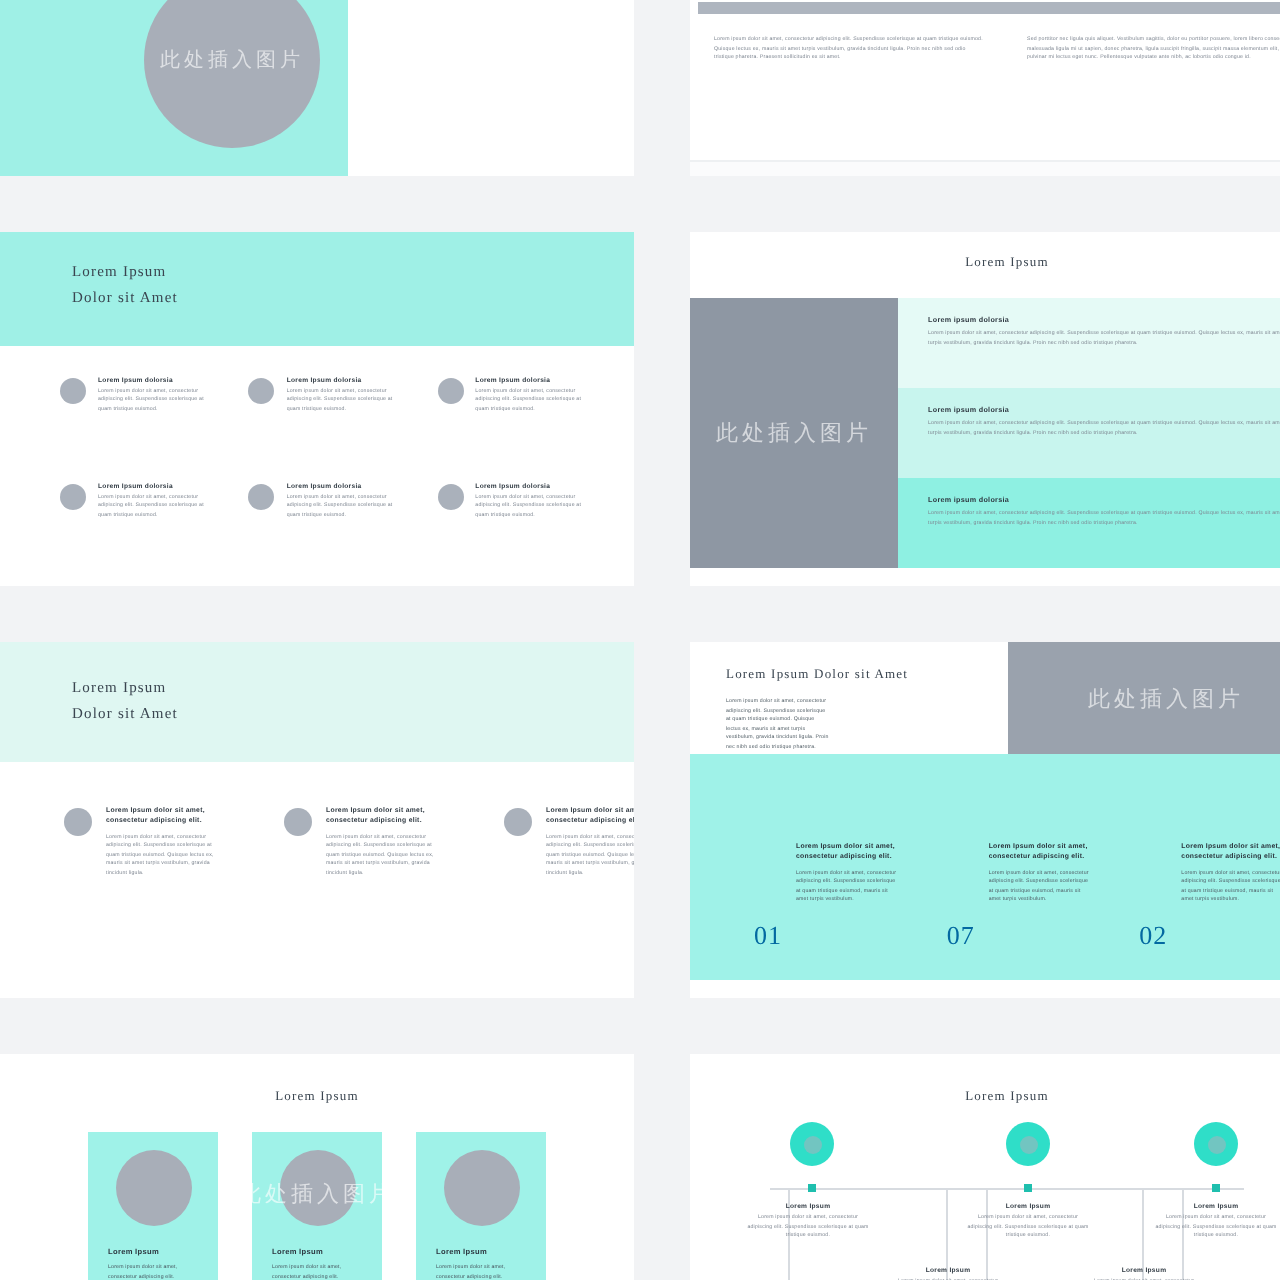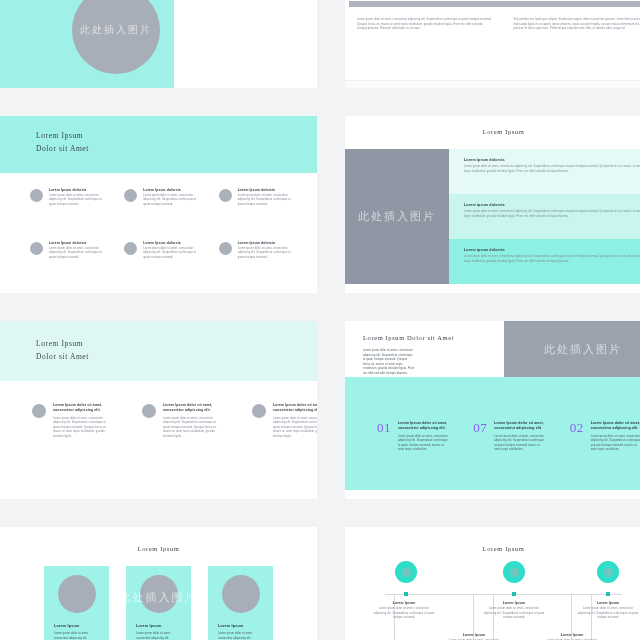--- a/index.html
+++ b/index.html
@@ -96,21 +96,21 @@
   #s6 .topwhite{position:absolute;left:0;top:0;right:0;height:56px;background:#ffffff;}
   #s6 .imgbox{
     position:absolute;right:0;top:0;width:158px;height:56px;background:#9aa2ad;
     display:flex;align-items:center;justify-content:center;
   }
   #s6 .title{position:absolute;left:18px;top:13px;font-size:6.5px;}
   #s6 .sub{position:absolute;left:18px;top:28px;width:128px;}
   #s6 .teal{position:absolute;left:0;right:0;top:56px;bottom:9px;background:#9ff2e8;}
   #s6 .nums{position:absolute;left:32px;right:18px;top:100px;display:flex;gap:22px;}
   #s6 .num{display:flex;gap:7px;flex:1;}
-  #s6 .n{font-size:13px;color:#8b5cf6;line-height:1;letter-spacing:.5px;}
+  #s6 .n{font-size:13px;color:#0369a1;line-height:1;letter-spacing:.5px;margin-top:40px;}
   #s6 .h-sm{font-size:3.4px;line-height:1.55;margin-bottom:3px;color:#28323a;}
   #s6 .body-txt{width:52px;color:#4d5a62;}
 
   
   #s7 .title{position:absolute;top:18px;left:0;width:100%;text-align:center;font-size:6.5px;}
   #s7 .cards{position:absolute;left:44px;right:44px;top:39px;display:flex;gap:17px;}
   #s7 .card{flex:1;background:#9ff2e8;height:112px;position:relative;}
   #s7 .card .circ-gray{
     position:absolute;left:50%;transform:translateX(-50%);
     top:9px;width:38px;height:38px;background:#a8aeb8;

